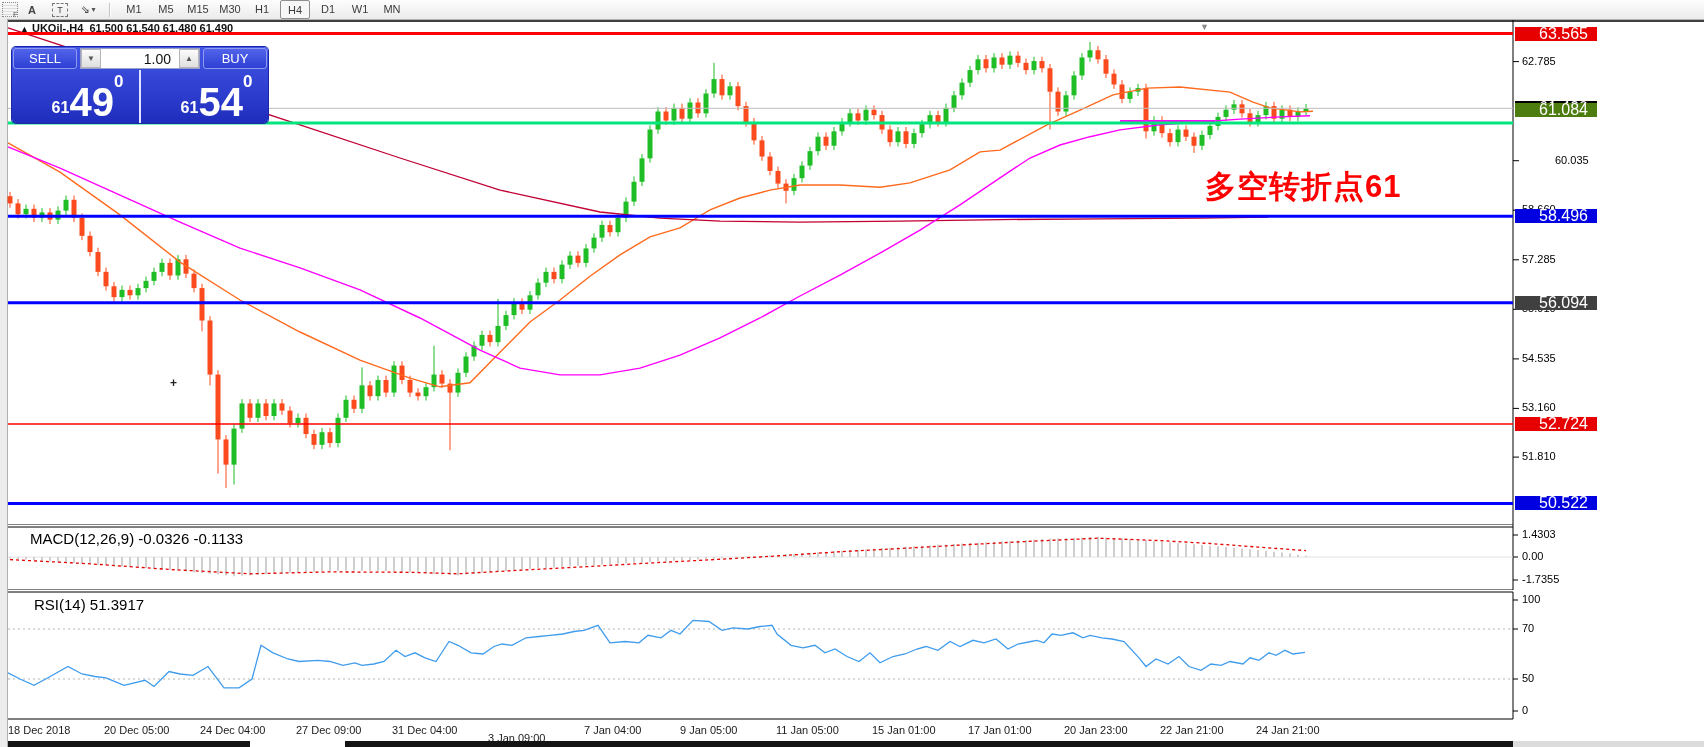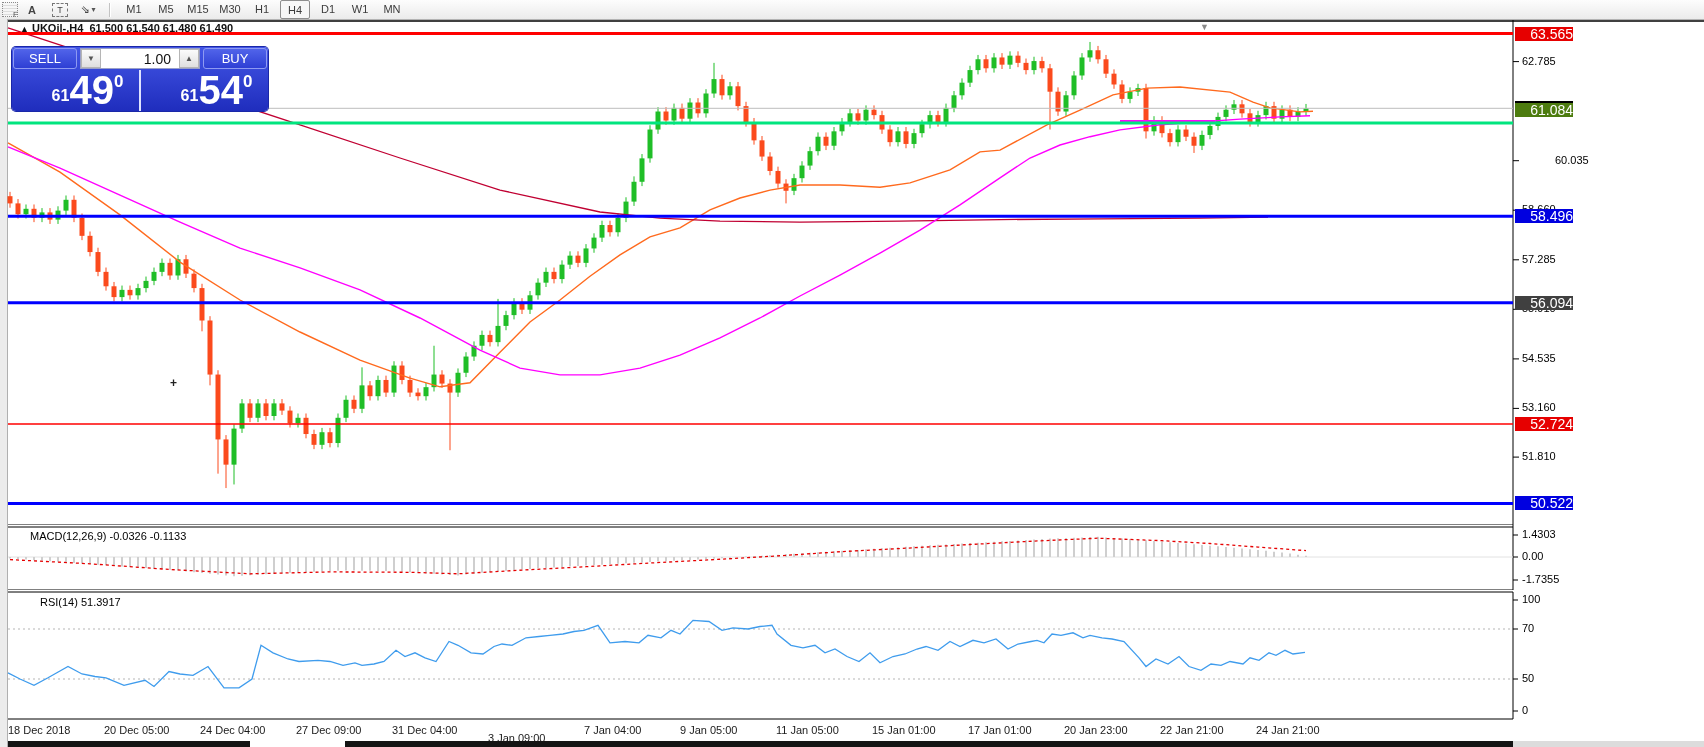--- a/index.html
+++ b/index.html
@@ -21,21 +21,21 @@
           font-size:11px;color:#3c3c3c;margin:0 2px;}
   .tf-btn.active{background:#f7f7f7;border:1px solid #8e8e8e;border-radius:2px;}
   .caret{font-size:8px;color:#555;margin-left:2px;}
   
   #left-edge{position:absolute;left:0;top:19px;width:7px;height:728px;background:#ececec;border-right:1px solid #b0b0b0;}
   
   svg{position:absolute;left:0;}
   #title{position:absolute;left:20px;top:22px;font-size:11px;font-weight:700;color:#111;white-space:pre;}
   #title .mk{font-size:9px;}
   
-  #trade-panel{position:absolute;left:12px;top:47px;width:256px;height:64px;border-radius:4px;
+  #trade-panel{position:absolute;left:12px;top:47px;width:256px;height:76px;border-radius:4px;
                background:linear-gradient(#4356e6,#1f2dbd);box-shadow:0 0 0 1px #1a27a8;color:#fff;
                display:flex;flex-direction:column;}
   #tp-top{display:flex;height:23px;align-items:stretch;}
   .tp-btn{flex:0 0 62px;display:flex;align-items:center;justify-content:center;font-size:13px;
           border:1px solid #8e9af2;border-radius:3px;margin:1px;background:linear-gradient(#5164ea,#2e3fd4);}
   #tp-vol{flex:1;display:flex;background:#fff;border:1px solid #9aa0c8;margin:1px 2px;}
   .spin{width:18px;background:linear-gradient(#fbfbfb,#dfdfdf);border:1px solid #b5b5b5;color:#555;
         font-size:8px;display:flex;align-items:center;justify-content:center;}
   #vol-input{flex:1;border:0;outline:0;font-size:14px;text-align:right;padding-right:8px;width:60px;
              color:#111;font-family:"Liberation Sans",sans-serif;}
@@ -45,23 +45,23 @@
   .p-small{font-size:16px;font-weight:700;margin-bottom:4px;padding-left:24px;}
   .p-big{font-size:40px;font-weight:700;line-height:38px;}
   .p-sup{font-size:17px;font-weight:700;align-self:flex-start;margin-top:2px;}
   
   #annotation{position:absolute;left:1205px;top:166px;font-size:31px;font-weight:700;color:#ff0000;
               letter-spacing:1px;white-space:nowrap;}
   .plus-mark{position:absolute;color:#222;font-size:12px;font-weight:700;}
   #shift-marker{position:absolute;left:1200px;top:22px;color:#8a8a8a;font-size:9px;}
   
   .tick-label{position:absolute;left:1522px;font-size:11px;color:#000;white-space:nowrap;}
-  .badge{position:absolute;left:1515px;width:58px;height:14px;font-size:14px;color:#fff;
-         text-align:right;line-height:14px;}
-  .pane-label{position:absolute;font-size:11px;color:#000;padding-left:16px;}
+  .badge{position:absolute;left:1515px;width:58px;height:14px;font-size:16px;color:#fff;
+         text-align:left;line-height:14px;padding-left:24px;}
+  .pane-label{position:absolute;font-size:15px;color:#000;padding-left:16px;}
   .date-label{position:absolute;top:724px;font-size:11px;color:#1a1a1a;white-space:nowrap;}
   
   .bstrip{position:absolute;top:741px;height:6px;background:#141414;}
   #bstrip-right{position:absolute;top:741px;height:6px;background:#dcdcdc;}
 </style>
 </head>
 <body>
 
 <div id="app">
   <div id="toolbar">
@@ -647,24 +647,25 @@
           <span class="p-sup">0</span>
       </div>
       <div class="tp-price">
         <span class="p-small">61</span>
           <span class="p-big">54</span>
           <span class="p-sup">0</span>
       </div>
     </div>
   </div>
 
+  <div id="annotation">多空转折点61</div>
   <div class="plus-mark" id="plus-mark" style="left: 170px; top: 376px;">+</div>
 
   <div class="pane-label" style="left:14px;top:530px;">MACD(12,26,9) -0.0326 -0.1133</div>
-  <div class="pane-label" style="left:24px;top:596px;">RSI(14) 51.3917</div>
+  <div class="pane-label" style="left:18px;top:596px;">RSI(14) 51.3917</div>
 
   <div id="price-axis">
       <div class="tick-label" style="top: 54.6065px;">62.785</div>
       <div class="tick-label" style="top: 153.7px; padding-left: 33px;">60.035</div>
       <div class="tick-label" style="top: 203.247px;">58.660</div>
       <div class="tick-label" style="top: 252.794px;">57.285</div>
       <div class="tick-label" style="top: 302.34px;">55.910</div>
       <div class="tick-label" style="top: 351.887px;">54.535</div>
       <div class="tick-label" style="top: 401.434px;">53.160</div>
       <div class="tick-label" style="top: 450.08px;">51.810</div>

